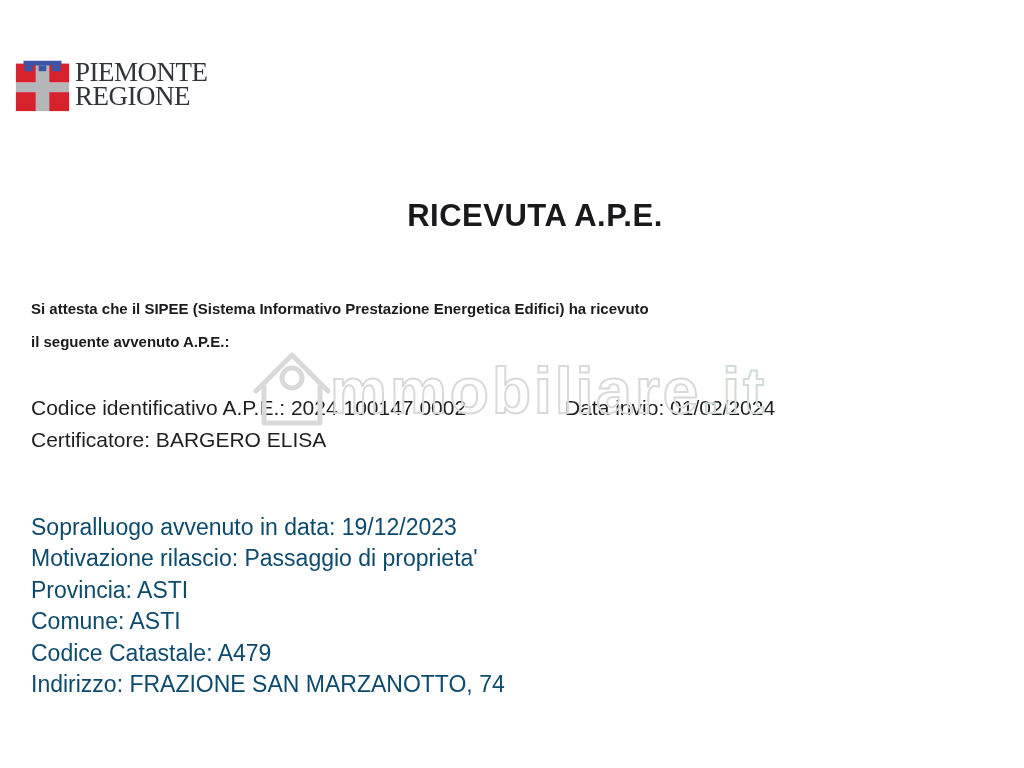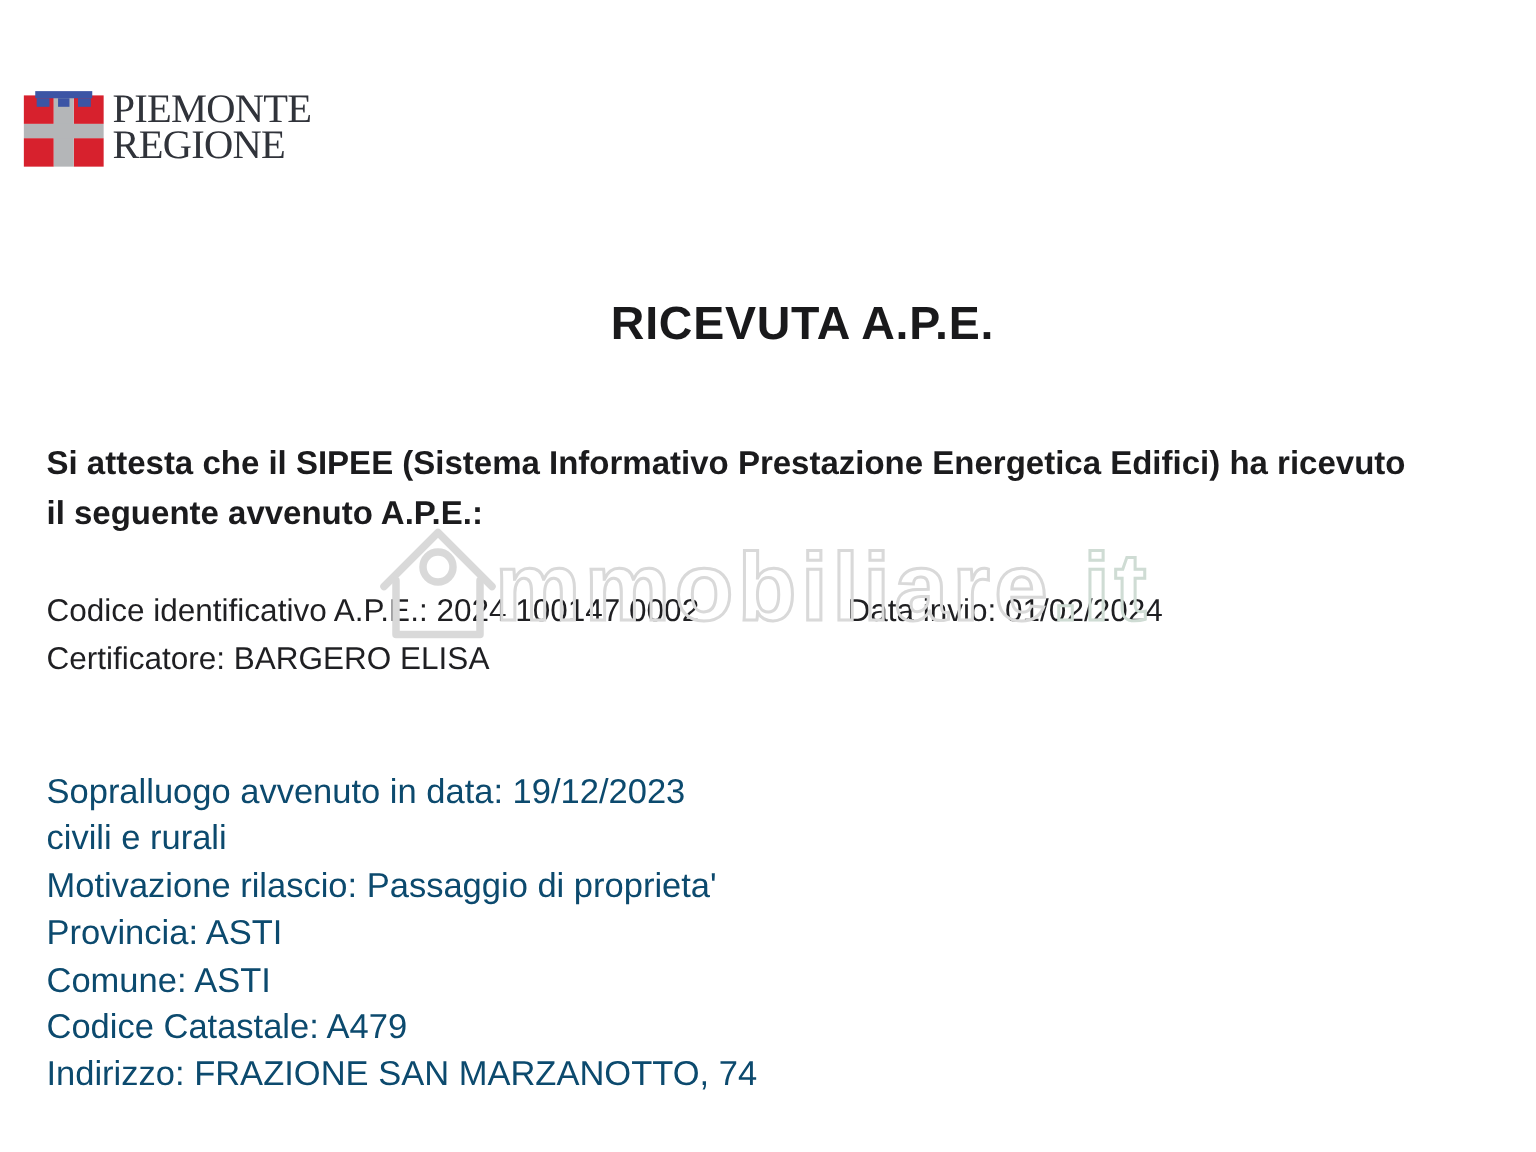--- a/index.html
+++ b/index.html
@@ -65,21 +65,21 @@
     color: #19191b;
     padding-left: 23px;
   }
 
   
   .intro {
     position: absolute;
     top: 292px;
     left: 31px;
     right: 6px;
-    font-size: 22px;
+    font-size: 15px;
     font-weight: bold;
     line-height: 33px;
     color: #1b1b1d;
     white-space: nowrap;
   }
 
   
   .cert-block {
     position: absolute;
     top: 392px;
@@ -174,21 +174,20 @@
   <div class="cert-block">
     <div class="cert-line1">
       <span>Codice identificativo A.P.E.: 2024 100147 0002</span>
       <span class="cert-data-invio">Data invio: 01/02/2024</span>
     </div>
     <div>Certificatore: BARGERO ELISA</div>
   </div>
 
   <div class="details">
     <div class="detail-line">Sopralluogo avvenuto in data: 19/12/2023</div>
-    <div class="detail-line">civili e rurali</div>
     <div class="detail-line">Motivazione rilascio: Passaggio di proprieta'</div>
     <div class="detail-line">Provincia: ASTI</div>
     <div class="detail-line">Comune: ASTI</div>
     <div class="detail-line">Codice Catastale: A479</div>
     <div class="detail-line">Indirizzo: FRAZIONE SAN MARZANOTTO, 74</div>
   </div>
 
   <div class="watermark">
     <svg class="wm-house" viewBox="0 0 80 80" xmlns="http://www.w3.org/2000/svg">
       <polyline points="4,44 40,8 76,44" fill="none" stroke="#d9d9d9" stroke-width="5" stroke-linecap="round" stroke-linejoin="round"></polyline>

